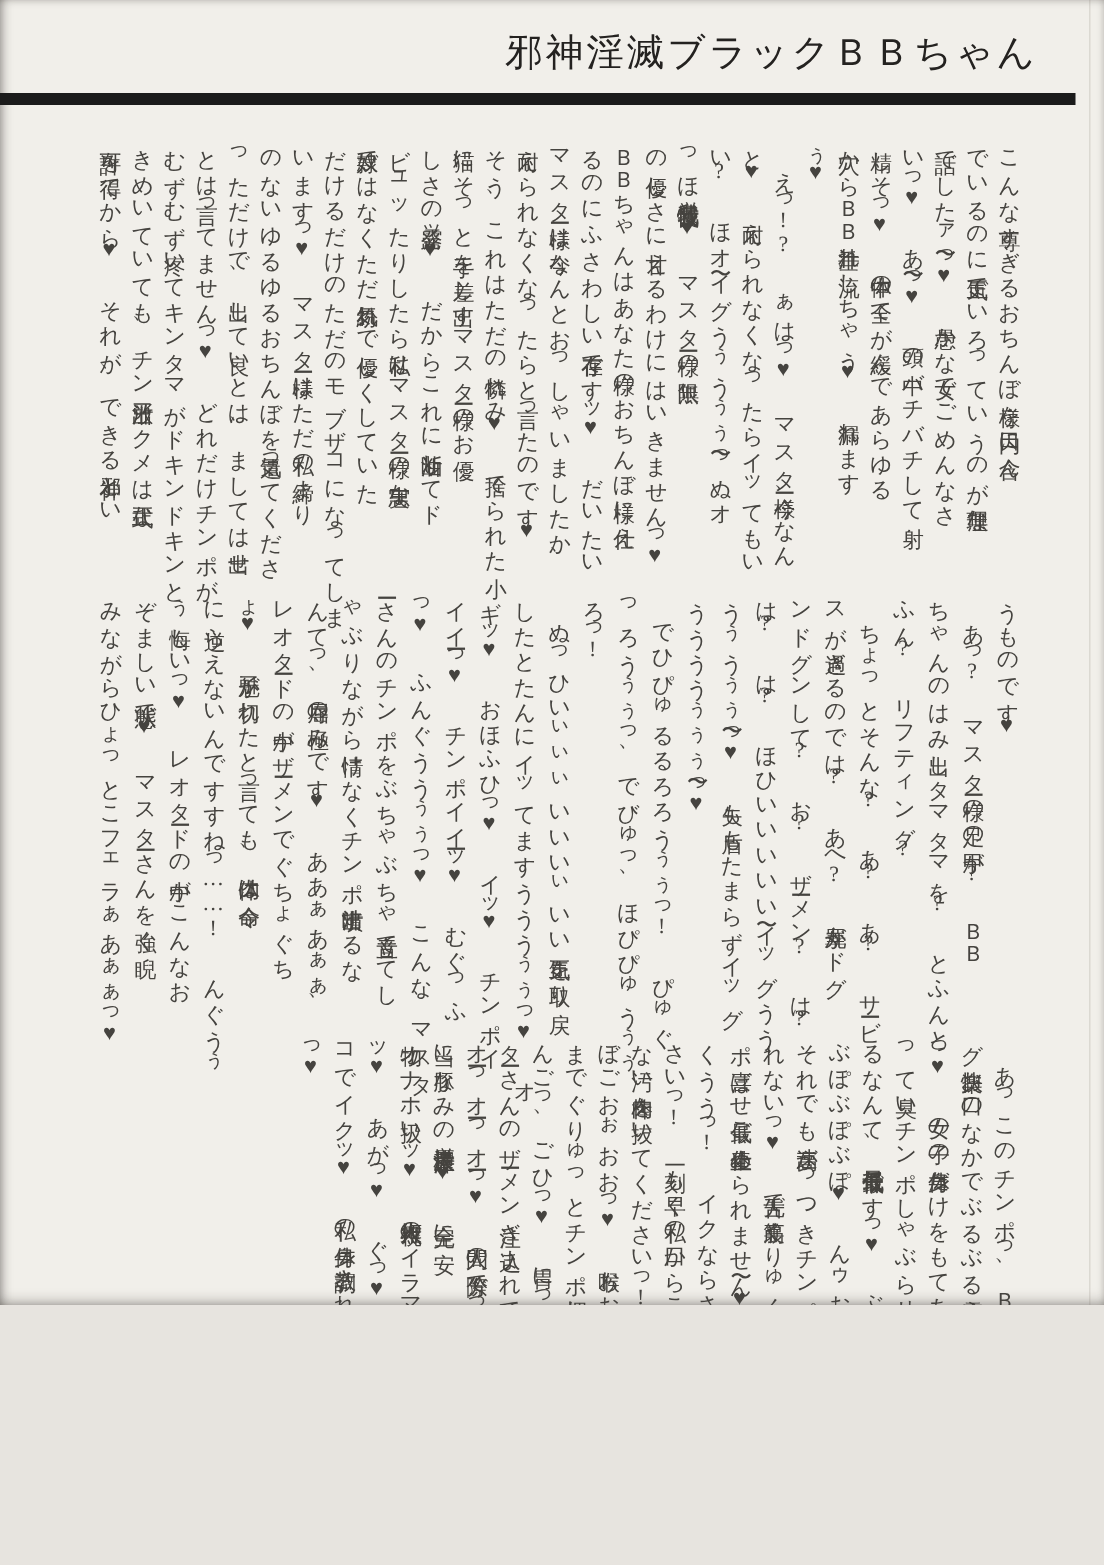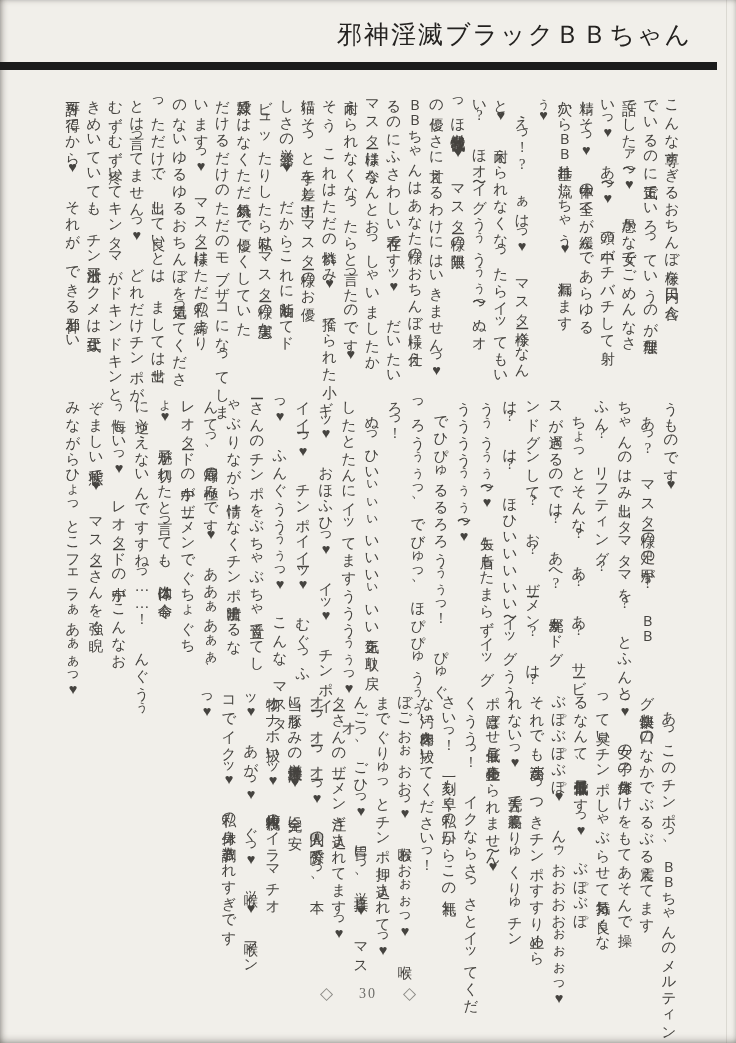--- a/index.html
+++ b/index.html
@@ -8,21 +8,21 @@
     --rule:#1b1b1b;
     --footer-ink:#6e6d69;
   }
   html,body{margin:0;padding:0;}
   body{
     width:736px;height:1043px;
     background:#e7e4df;
     font-family:"Liberation Serif","DejaVu Serif",serif;
   }
   .page{
-    position:relative;width:736px;height:1043px;overflow:hidden;
+    position:relative;width:736px;height:870px;overflow:hidden;
     background:var(--paper);
     box-shadow:
       inset 5px 0 7px -4px rgba(40,35,30,.45),
       inset 0 -6px 9px -5px rgba(40,35,30,.40),
       inset 0 4px 6px -4px rgba(40,35,30,.22),
       inset -3px 0 5px -3px rgba(40,35,30,.18);
   }
   .scan-line{
     position:absolute;top:0;bottom:0;right:9px;width:1px;
     background:rgba(120,115,105,.18);

